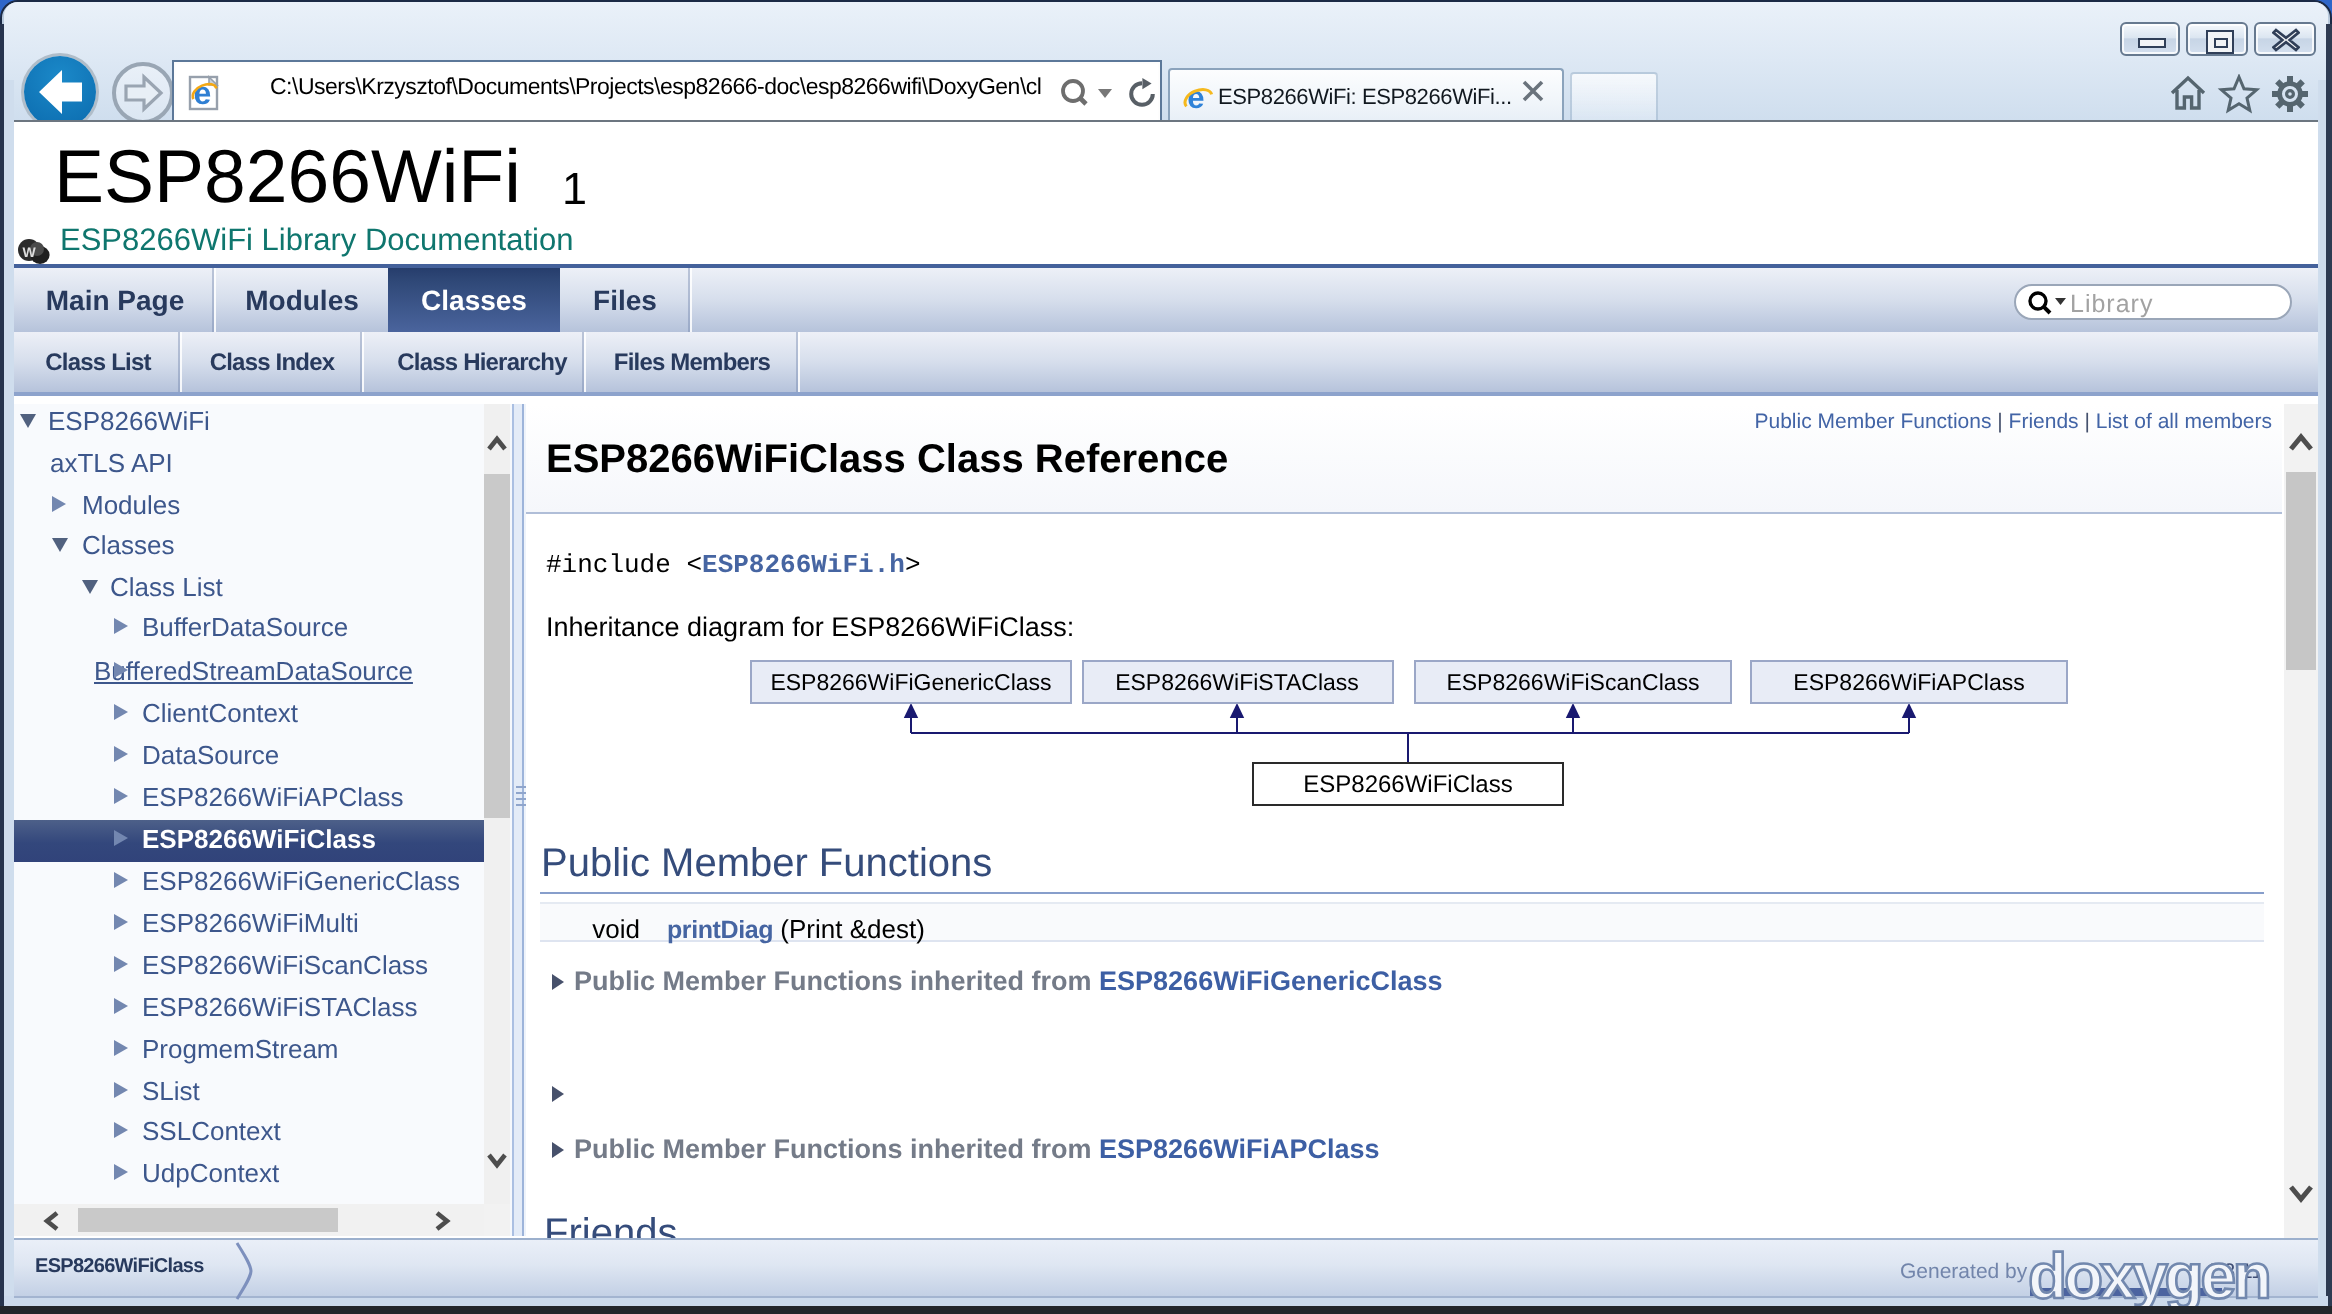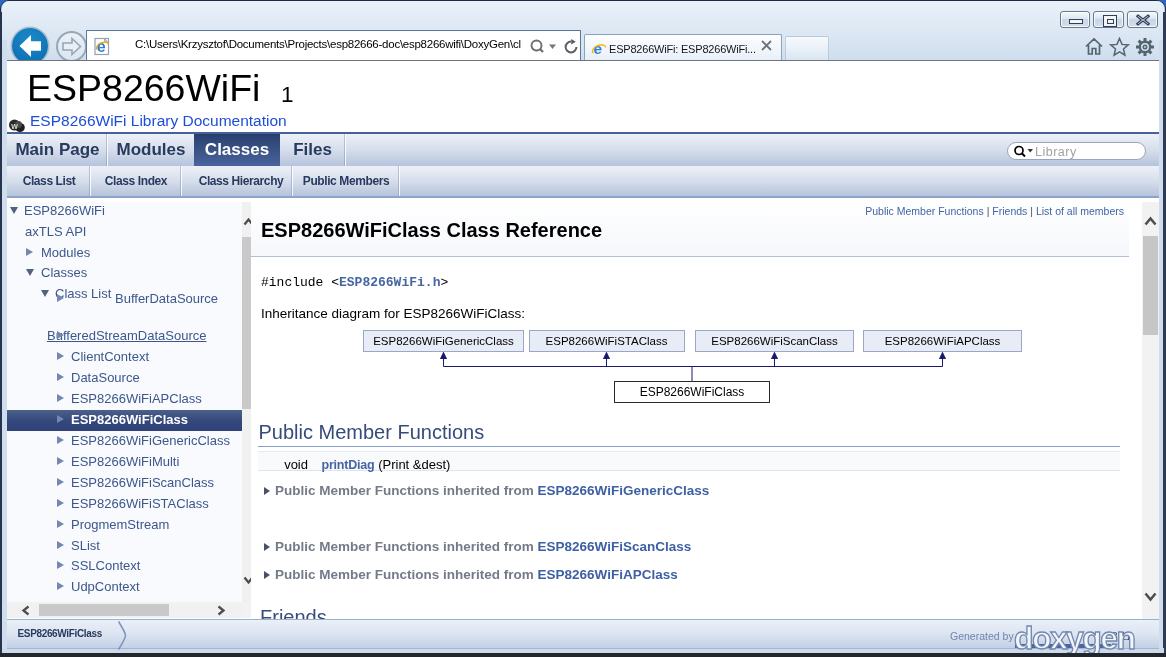--- a/index.html
+++ b/index.html
@@ -55,30 +55,30 @@
 #tab .c { position:absolute; left:176px; top:5px; }
 #tabicon { position:absolute; left:6px; top:6px; width:16px; height:16px; }
 #newtab { position:absolute; left:783px; top:35px; width:44px; height:26px;
   background:linear-gradient(rgba(255,255,255,.75), rgba(240,246,252,.3)); border:1px solid rgba(150,175,200,.55);
   border-radius:2px 2px 0 0; }
 #ricons { position:absolute; left:1083px; top:36px; }
 
 #page { position:absolute; left:7px; top:61px; width:1152px; height:592px; background:#fff; overflow:hidden; box-shadow:0 -1px 0 #6c7680; }
 #projname { position:absolute; left:20px; top:5.5px; font-size:37.5px; color:#000; }
 #projnum { position:absolute; left:274px; top:21px; font-size:22.5px; color:#000; }
-#projbrief { position:absolute; left:23px; top:51px; font-size:15.5px; color:#1d4ed8; }
+#projbrief { position:absolute; left:23px; top:51px; font-size:15.5px; color:#0f766e; }
 #logo { position:absolute; left:2px; top:58px; width:16px; height:13px; }
 
 .navrow { position:absolute; left:0; width:1152px;
   background:linear-gradient(#edf0f7 0%, #d6deec 50%, #b6c3db 100%); }
 #navrow1 { top:71px; height:34px; border-top:2px solid #44619b; }
 #navrow2 { top:105px; height:32px; border-bottom:2px solid #8da3cc; }
 #navrow2 .tabbtn { font-size:12px; letter-spacing:-0.4px; }
 .tabbtn { position:absolute; top:0; height:100%; display:flex; align-items:center; justify-content:center;
-  font-size:17px; font-weight:bold; color:#283a5d; }
+  font-size:14px; font-weight:bold; color:#283a5d; }
 .tabsep { position:absolute; top:0; width:1px; height:100%; background:rgba(255,255,255,.85); box-shadow:-1px 0 0 rgba(110,130,170,.4); }
 #tabClasses { background:linear-gradient(#263d6c 0%, #2f4877 20%, #4a649d 100%); color:#fff; }
 
 #search { position:absolute; left:1000px; top:8px; width:139px; height:18px; background:#fff;
   border:1px solid #9aa6b8; border-radius:9px; }
 #search .ph { position:absolute; left:27px; top:2px; font-size:12.5px; color:#a2a2a2; letter-spacing:.5px; }
 
 #side { position:absolute; left:0; top:141px; width:235px; height:400px; background:#f8fafd; overflow:hidden; }
 .ti { position:absolute; height:21px; line-height:21px; font-size:13px; color:#3d578c; white-space:nowrap; }
 #selrow { position:absolute; left:0; top:208px; width:235px; height:21px; background:linear-gradient(#4d6089,#33477c 55%,#31437a); }
@@ -90,21 +90,21 @@
 .sbtrack { position:absolute; background:#f0f0f0; }
 .sbthumb { position:absolute; background:#c9c9c9; }
 .chev { position:absolute; }
 #corner { position:absolute; left:235px; top:541px; width:13px; height:16px; background:#f2f2f2; }
 
 #split { position:absolute; left:248px; top:141px; width:8px; height:416px;
   background:linear-gradient(90deg,#f5f8fc 0 1px, #aabfe2 1px 2px, #e3ebf7 2px 6px, #9db4da 6px 7px, #eef3fa 7px 8px); }
 #grip { position:absolute; left:251px; top:332px; width:5px; height:10px;
   background:repeating-linear-gradient(#8fa5cc 0 1px, transparent 1px 3px); }
 
-#doc { position:absolute; left:244px; top:141px; width:878px; height:417px; background:#fff; overflow:hidden; }
+#doc { position:absolute; left:256px; top:141px; width:878px; height:417px; background:#fff; overflow:hidden; }
 #dochead { position:absolute; left:0; top:0; width:878px; height:55px;
   background:linear-gradient(#ffffff,#f5f7fb); border-bottom:1px solid #b0bed8; }
 #summary { position:absolute; right:5px; top:2.5px; font-size:10.5px; color:#4264a6; }
 #summary .sep { color:#45516d; }
 #doctitle { position:absolute; left:10px; top:17px; font-size:20px; font-weight:bold; color:#000; }
 #include { position:absolute; left:10px; top:72.5px; font-family:"Liberation Mono", monospace; font-size:13px; color:#000; }
 #include b { color:#4665a2; }
 #inhlabel { position:absolute; left:10px; top:104px; font-size:13.5px; color:#000; }
 #pmf { position:absolute; left:7.5px; top:219px; font-size:20px; font-weight:normal; color:#354c7b; }
 #pmfline { position:absolute; left:7px; top:243.5px; width:862px; height:1px; background:#879ecb; }
@@ -239,31 +239,31 @@
       <span class="ph">Library</span>
     </div>
   </div>
   <div class="navrow" id="navrow2" style="font-size:0;">
     <div class="tabbtn" style="left:1px;width:82px;">Class List</div>
       <div class="tabsep" style="left:83px;"></div>
     <div class="tabbtn" style="left:84px;width:90px;">Class Index</div>
       <div class="tabsep" style="left:174px;"></div>
     <div class="tabbtn" style="left:175px;width:118px;">Class Hierarchy</div>
       <div class="tabsep" style="left:285px;"></div>
-    <div class="tabbtn" style="left:286px;width:106px;">Public Members</div>
+    <div class="tabbtn" style="left:286px;width:106px;">Files Members</div>
       <div class="tabsep" style="left:392px;"></div>
   </div>
   <div id="side">
     <div id="selrow"></div>
     <div class="ti" style="top:-2px;"><i class="arr op" style="left:3px;"></i><span style="margin-left:17px;">ESP8266WiFi</span></div>
     <div class="ti" style="top:19px;"><span style="margin-left:18px;">axTLS API</span></div>
     <div class="ti" style="top:40px;"><i class="arr cl" style="left:19px;"></i><span style="margin-left:34px;">Modules</span></div>
     <div class="ti" style="top:60px;"><i class="arr op" style="left:19px;"></i><span style="margin-left:34px;">Classes</span></div>
     <div class="ti" style="top:81px;"><i class="arr op" style="left:34px;"></i><span style="margin-left:48px;">Class List</span></div>
-    <div class="ti" style="top:86px;padding-left:44px;"><i class="arr cl" style="left:50px;"></i><span style="margin-left:64px;">BufferDataSource</span></div>
+    <div class="ti" style="top:101px;"><i class="arr cl" style="left:50px;"></i><span style="margin-left:64px;">BufferDataSource</span></div>
     <div class="ti" style="top:123px;"><i class="arr cl" style="left:50px;"></i><span style="margin-left:40px;text-decoration:underline;">BufferedStreamDataSource</span></div>
     <div class="ti" style="top:144px;"><i class="arr cl" style="left:50px;"></i><span style="margin-left:64px;">ClientContext</span></div>
     <div class="ti" style="top:165px;"><i class="arr cl" style="left:50px;"></i><span style="margin-left:64px;">DataSource</span></div>
     <div class="ti" style="top:186px;"><i class="arr cl" style="left:50px;"></i><span style="margin-left:64px;">ESP8266WiFiAPClass</span></div>
     <div class="ti sel" style="top:207px;"><i class="arr cl" style="left:50px;"></i><span style="margin-left:64px;">ESP8266WiFiClass</span></div>
     <div class="ti" style="top:228px;"><i class="arr cl" style="left:50px;"></i><span style="margin-left:64px;">ESP8266WiFiGenericClass</span></div>
     <div class="ti" style="top:249px;"><i class="arr cl" style="left:50px;"></i><span style="margin-left:64px;">ESP8266WiFiMulti</span></div>
     <div class="ti" style="top:270px;"><i class="arr cl" style="left:50px;"></i><span style="margin-left:64px;">ESP8266WiFiScanClass</span></div>
     <div class="ti" style="top:291px;"><i class="arr cl" style="left:50px;"></i><span style="margin-left:64px;">ESP8266WiFiSTAClass</span></div>
     <div class="ti" style="top:312px;"><i class="arr cl" style="left:50px;"></i><span style="margin-left:64px;">ProgmemStream</span></div>
@@ -343,21 +343,20 @@
     <div id="memrow">
         <span class="l">void</span>
         <span class="r"><a>printDiag</a> (Print &amp;dest)</span>
       </div>
     <div class="inh" style="top:278.5px;">
         <span class="tri"></span>
         <span class="lbl">Public Member Functions inherited from <a>ESP8266WiFiGenericClass</a></span>
       </div>
     <div class="inh" style="top:334.5px;">
         <span class="tri"></span>
-        <span class="lbl">Public Member Functions inherited from <a>ESP8266WiFiScanClass</a></span>
       </div>
     <div class="inh" style="top:362.5px;">
         <span class="tri"></span>
         <span class="lbl">Public Member Functions inherited from <a>ESP8266WiFiAPClass</a></span>
       </div>
     <div id="friends">Friends</div>
   </div>
   <div id="footer">
     <span class="crumb">ESP8266WiFiClass</span>
     <svg width="10" height="29" viewBox="0 0 10 29" style="position:absolute;left:110px;top:1px;">

